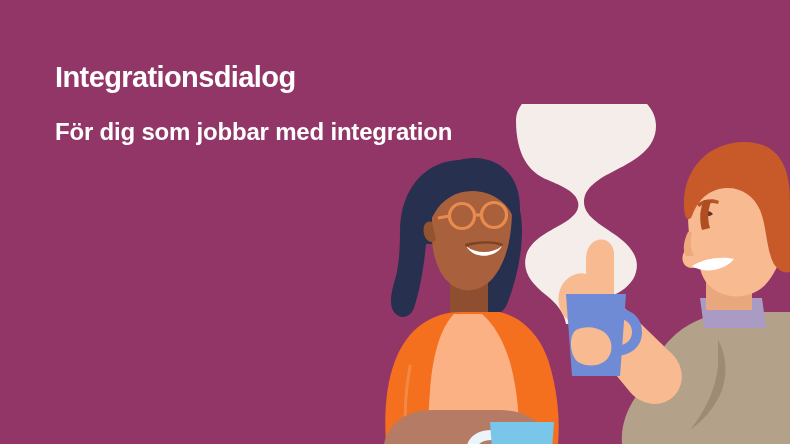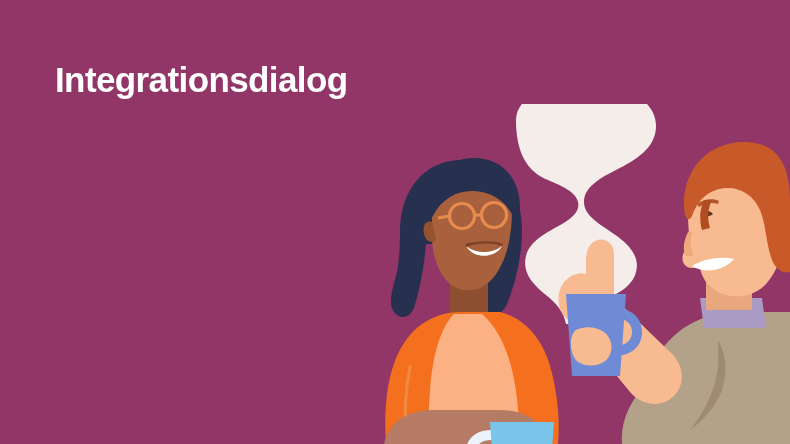--- a/index.html
+++ b/index.html
@@ -28,21 +28,21 @@
   }
   #text-block {
     position: absolute;
     left: 55px;
     top: 62px;
     width: 470px;
   }
   #page-title {
     margin: 0;
     color: #ffffff;
-    font-size: 35px;
+    font-size: 29px;
     line-height: 1.05;
     font-weight: bold;
     letter-spacing: -0.6px;
   }
   #page-subtitle {
     margin: 26px 0 0 0;
     color: #ffffff;
     font-size: 24px;
     line-height: 1.15;
     font-weight: bold;
@@ -243,16 +243,17 @@
       <path d="M206 226
                C 214 222, 226 222, 234 228
                C 242 234, 244 246, 238 254
                C 232 262, 218 264, 208 258
                C 200 252, 198 232, 206 226 Z" fill="#F8BA90"></path>
     </g>
   </svg>
 
   <div id="text-block">
     <h1 id="page-title">Integrationsdialog</h1>
+    <p id="page-subtitle">För dig som jobbar med integration</p>
   </div>
 
 
 </div>
 
 </body></html>

